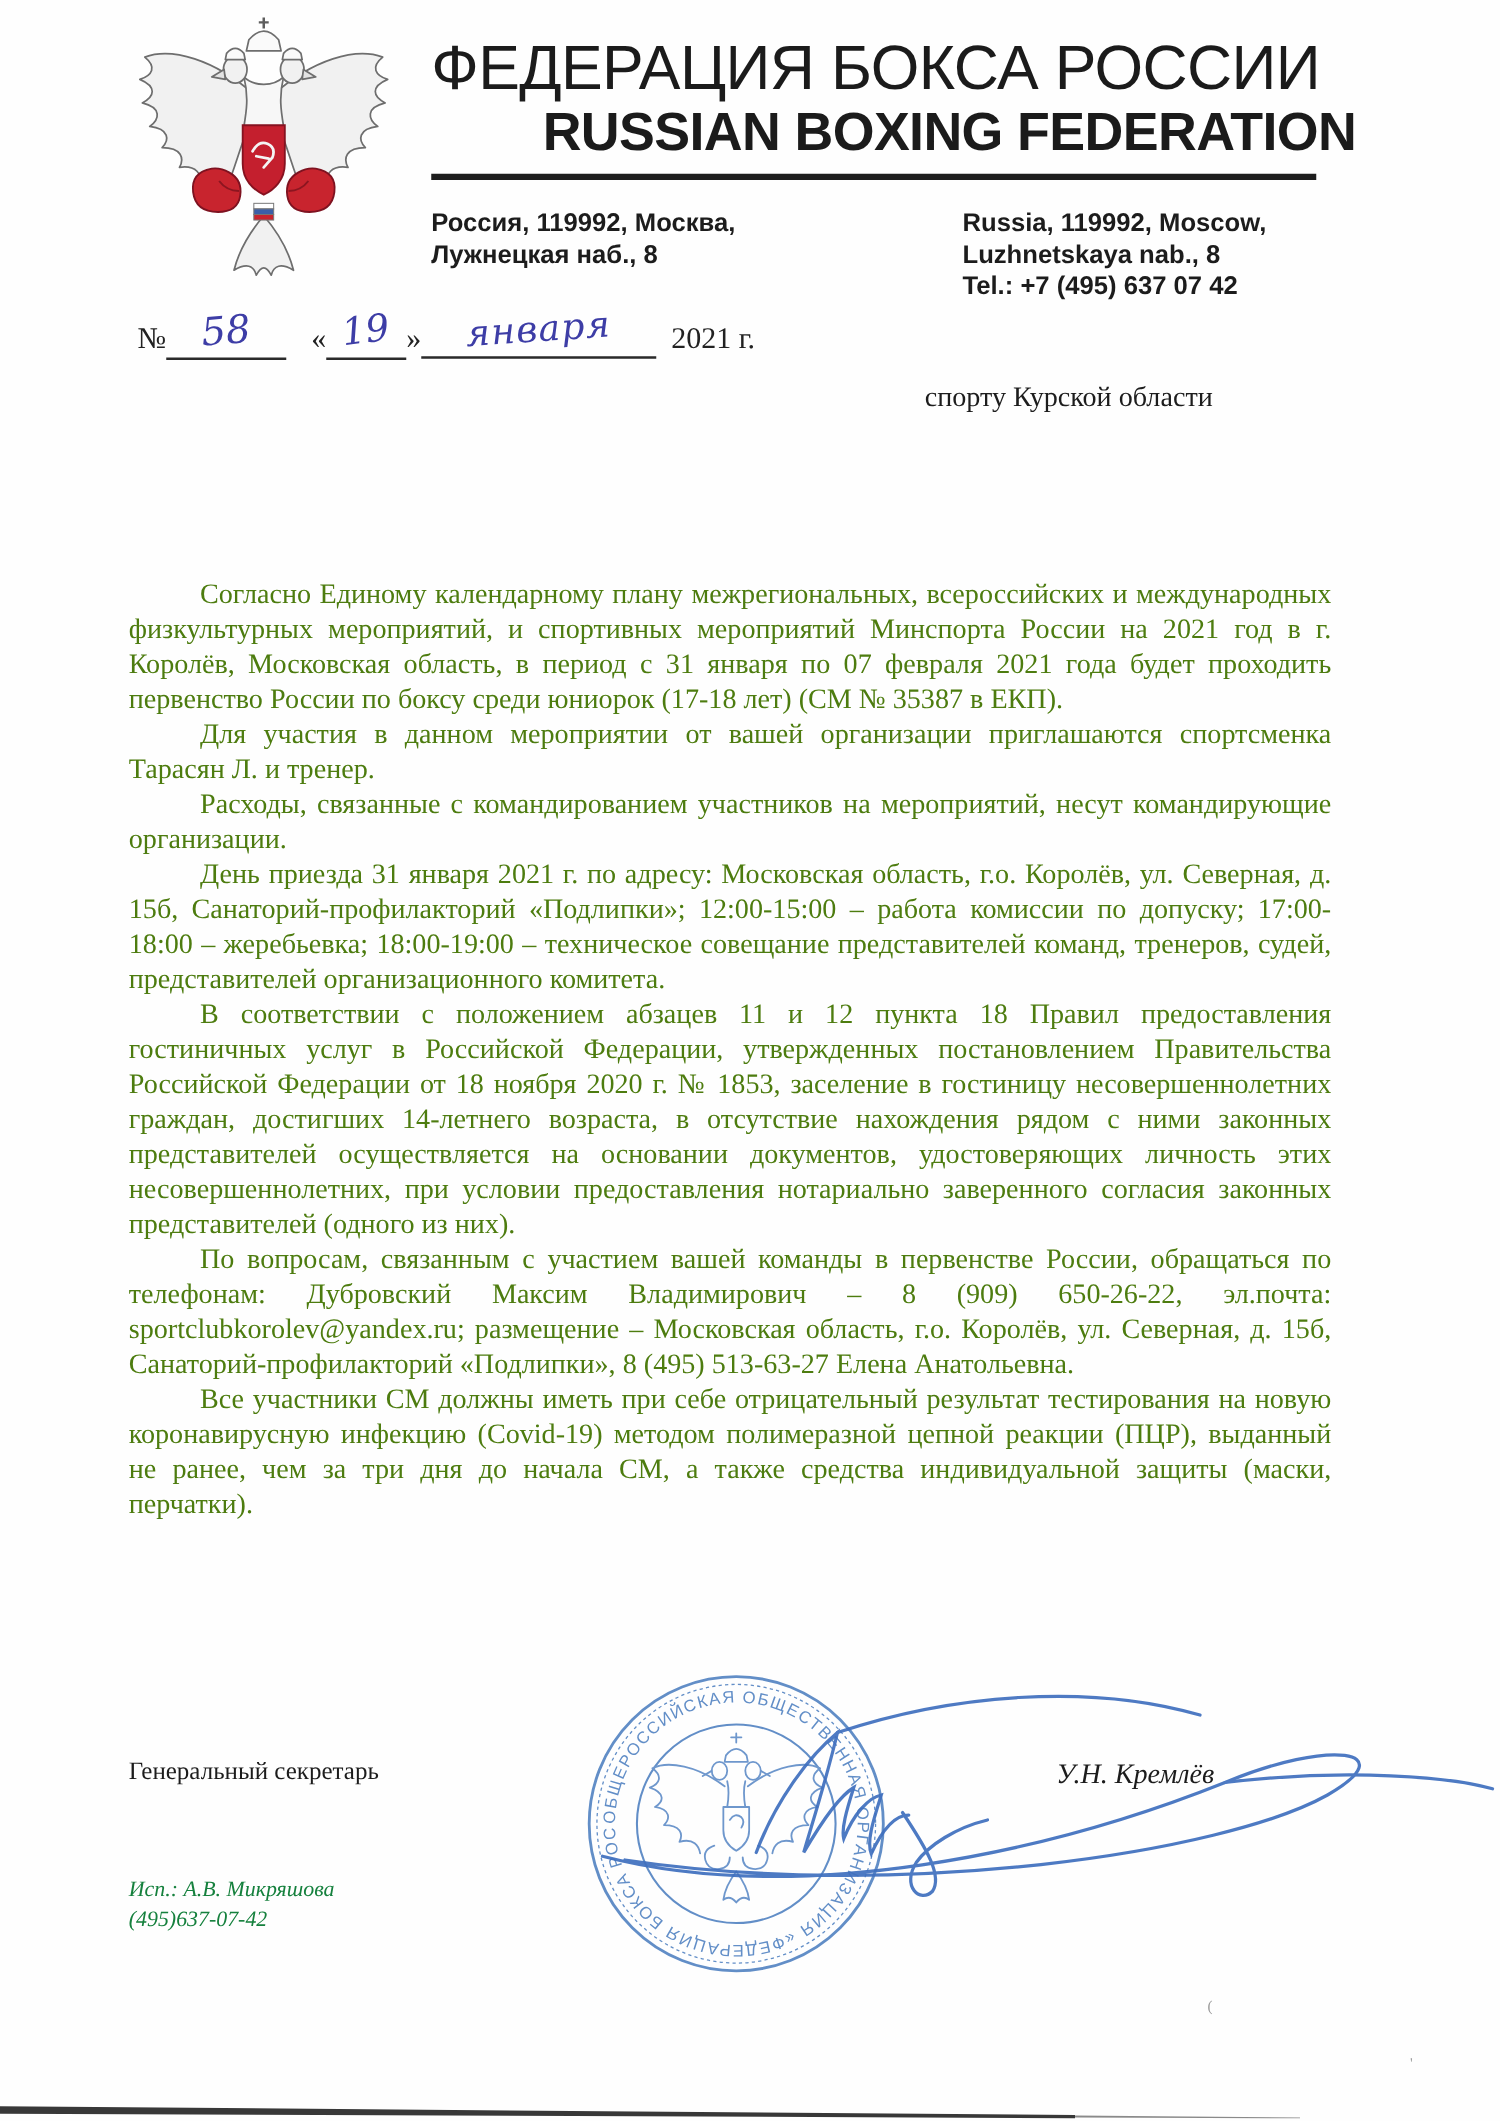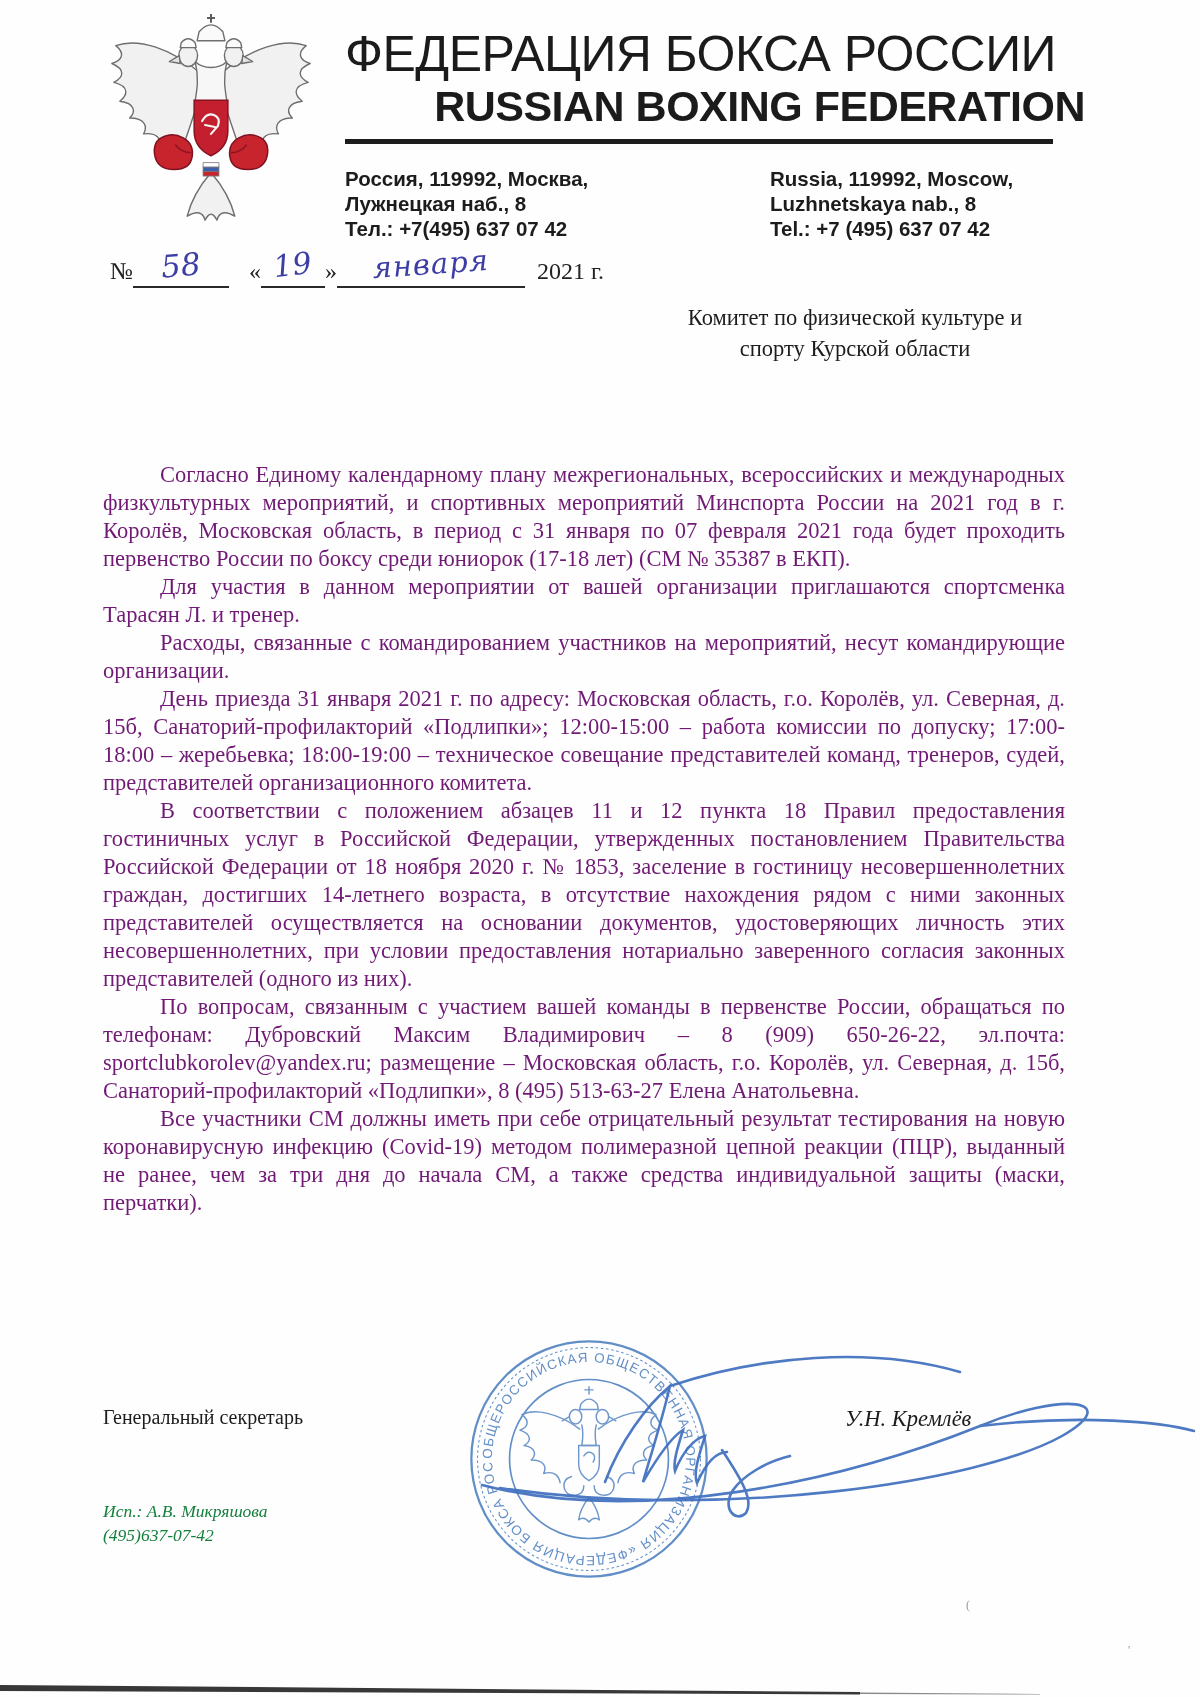--- a/index.html
+++ b/index.html
@@ -43,21 +43,21 @@
   .hw-month{ width:188px; font-size:29px; transform:rotate(-4deg) translateY(-5px); letter-spacing:1px; }
   
   .addressee {
     position:absolute; left:618px; top:302px; width:474px; text-align:center;
     font-size:22.5px; line-height:31px; color:#1d1d1d;
   }
   
   .body-text { position:absolute; left:103px; top:461px; width:962px; }
   .body-text p {
     font-size:22.5px; line-height:28px; text-align:justify; text-indent:57px;
-    color:#701a75;
+    color:#4d7c0f;
   }
   
   .sig-role { position:absolute; left:103px; top:1406px; font-size:20px; color:#1c1c1c; }
   .sig-name { position:absolute; left:845px; top:1406px; font-size:22.5px; color:#1c1c1c;font-style:italic; }
   .stamp-svg { position:absolute; left:460px; top:1330px; width:258px; height:258px; opacity:0.88; }
   .scrawl-svg { position:absolute; left:420px; top:1330px; width:780px; height:260px; }
   
   .footer { position:absolute; left:103px; top:1499px; font-size:17.5px; line-height:24px; color:#15803d;font-style:italic; }
   
   .scan-edge { position:absolute; left:0; top:1680px; width:1200px; height:17px; }
@@ -110,38 +110,36 @@
   </svg>
 
   <div class="head-text">
     <div class="title-ru">ФЕДЕРАЦИЯ БОКСА РОССИИ</div>
     <div class="title-en">RUSSIAN BOXING FEDERATION</div>
     <div class="head-rule"></div>
     <div class="addresses">
       <div class="addr addr-ru">
         <div>Россия, 119992, Москва,</div>
         <div>Лужнецкая наб., 8</div>
-        <div>Тел.: +7(495) 637 07 42</div>
       </div>
       <div class="addr addr-en">
         <div>Russia, 119992, Moscow,</div>
         <div>Luzhnetskaya nab., 8</div>
         <div>Tel.: +7 (495) 637 07 42</div>
       </div>
     </div>
   </div>
 
   <div class="ref-line">
     <span class="plain">№</span><span class="uline"><span class="hw hw-no">58</span></span>
     <span class="plain" style="margin-left:14px;">«</span><span class="uline"><span class="hw hw-day">19</span></span><span class="plain">»</span><span class="uline"><span class="hw hw-month">января</span></span>
     <span class="plain" style="margin-left:6px;">2021 г.</span>
   </div>
 
   <div class="addressee">
-    <div>Комитет по физической культуре и</div>
     <div>спорту Курской области</div>
   </div>
 
   <main class="body-text">
     <p>Согласно Единому календарному плану межрегиональных, всероссийских и международных физкультурных мероприятий, и спортивных мероприятий Минспорта России на 2021 год в г. Королёв, Московская область, в период с 31 января по 07 февраля 2021 года будет проходить первенство России по боксу среди юниорок (17-18 лет) (СМ № 35387 в ЕКП).</p>
     <p>Для участия в данном мероприятии от вашей организации приглашаются спортсменка Тарасян Л. и тренер.</p>
     <p>Расходы, связанные с командированием участников на мероприятий, несут командирующие организации.</p>
     <p>День приезда 31 января 2021 г. по адресу: Московская область, г.о. Королёв, ул. Северная, д. 15б, Санаторий-профилакторий «Подлипки»; 12:00-15:00 – работа комиссии по допуску; 17:00-18:00 – жеребьевка; 18:00-19:00 – техническое совещание представителей команд, тренеров, судей, представителей организационного комитета.</p>
     <p>В соответствии с положением абзацев 11 и 12 пункта 18 Правил предоставления гостиничных услуг в Российской Федерации, утвержденных постановлением Правительства Российской Федерации от 18 ноября 2020 г. № 1853, заселение в гостиницу несовершеннолетних граждан, достигших 14-летнего возраста, в отсутствие нахождения рядом с ними законных представителей осуществляется на основании документов, удостоверяющих личность этих несовершеннолетних, при условии предоставления нотариально заверенного согласия законных представителей (одного из них).</p>
     <p>По вопросам, связанным с участием вашей команды в первенстве России, обращаться по телефонам: Дубровский Максим Владимирович – 8 (909) 650-26-22, эл.почта: sportclubkorolev@yandex.ru; размещение – Московская область, г.о. Королёв, ул. Северная, д. 15б, Санаторий-профилакторий «Подлипки», 8 (495) 513-63-27 Елена Анатольевна.</p>

